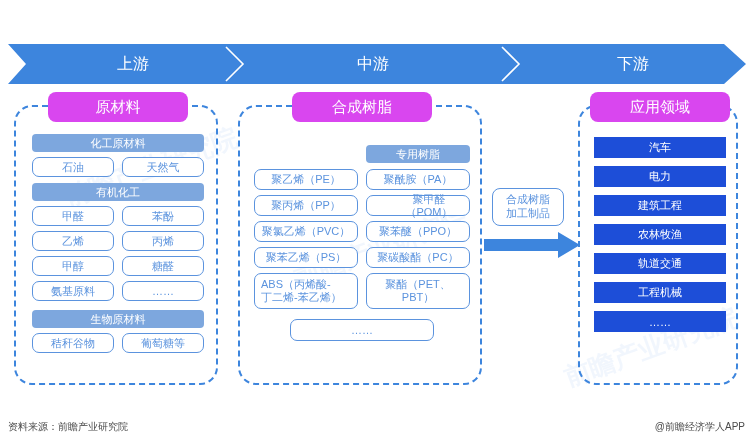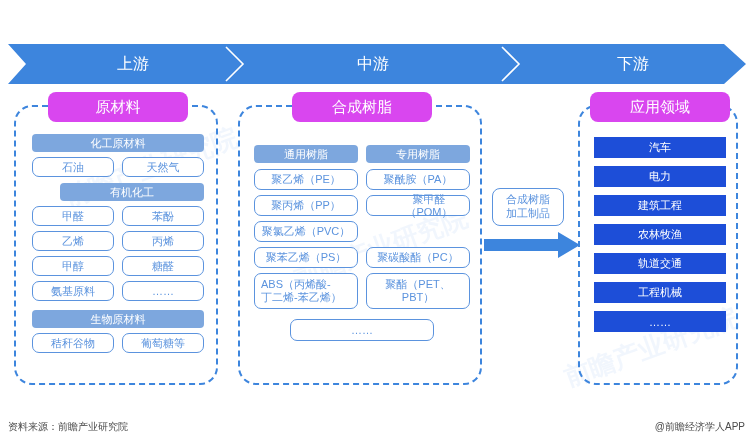--- a/index.html
+++ b/index.html
@@ -153,50 +153,50 @@
     <div class="banner-label bl3">下游</div>
   </div>
 
   <div class="col col-up">
     <div class="col-head ch-up">原材料</div>
 
     <div class="subbar" style="left:16px; top:27px; width:172px;">化工原材料</div>
     <div class="chip" style="left:16px; top:50px; width:82px; height:20px;">石油</div>
     <div class="chip" style="left:106px; top:50px; width:82px; height:20px;">天然气</div>
 
-    <div class="subbar" style="left:16px; top:76px; width:144px;margin-left:28px;">有机化工</div>
+    <div class="subbar" style="left:16px; top:76px; width:172px;">有机化工</div>
     <div class="chip" style="left:16px; top:99px; width:82px; height:20px;">甲醛</div>
     <div class="chip" style="left:106px; top:99px; width:82px; height:20px;">苯酚</div>
     <div class="chip" style="left:16px; top:124px; width:82px; height:20px;">乙烯</div>
     <div class="chip" style="left:106px; top:124px; width:82px; height:20px;">丙烯</div>
     <div class="chip" style="left:16px; top:149px; width:82px; height:20px;">甲醇</div>
     <div class="chip" style="left:106px; top:149px; width:82px; height:20px;">糖醛</div>
     <div class="chip" style="left:16px; top:174px; width:82px; height:20px;">氨基原料</div>
     <div class="chip" style="left:106px; top:174px; width:82px; height:20px;">……</div>
 
     <div class="subbar" style="left:16px; top:203px; width:172px;">生物原材料</div>
     <div class="chip" style="left:16px; top:226px; width:82px; height:20px;">秸秆谷物</div>
     <div class="chip" style="left:106px; top:226px; width:82px; height:20px;">葡萄糖等</div>
   </div>
 
   <div class="col col-mid">
     <div class="col-head ch-mid">合成树脂</div>
 
-    <div class="subbar" style="left:14px; top:38px; width:104px;">通用树脂</div>
     <div class="subbar" style="left:126px; top:38px; width:104px;">专用树脂</div>
 
     <div class="chip" style="left:14px; top:62px; width:104px; height:21px;">聚乙烯（PE）</div>
     <div class="chip" style="left:14px; top:88px; width:104px; height:21px;">聚丙烯（PP）</div>
     <div class="chip" style="left:14px; top:114px; width:104px; height:21px;">聚氯乙烯（PVC）</div>
     <div class="chip" style="left:14px; top:140px; width:104px; height:21px;">聚苯乙烯（PS）</div>
     <div class="chip" style="left:14px; top:166px; width:104px; height:36px; justify-content:flex-start; padding-left:6px; text-align:left;">ABS（丙烯酸-
 丁二烯-苯乙烯）</div>
 
     <div class="chip" style="left:126px; top:62px; width:104px; height:21px;">聚酰胺（PA）</div>
     <div class="chip" style="left:126px; top:88px; width:104px; height:21px;padding-left:22px;">聚甲醛（POM）</div>
+    <div class="chip" style="left:126px; top:114px; width:104px; height:21px;">聚苯醚（PPO）</div>
     <div class="chip" style="left:126px; top:166px; width:104px; height:36px;">聚酯（PET、
 PBT）</div>
     <div class="chip" style="left:126px; top:140px; width:104px; height:21px;">聚碳酸酯（PC）</div>
 
     <div class="chip" style="left:50px; top:212px; width:144px; height:22px;">……</div>
   </div>
 
   <div class="conn-box">合成树脂
 加工制品</div>
   <div class="conn-arrow">

